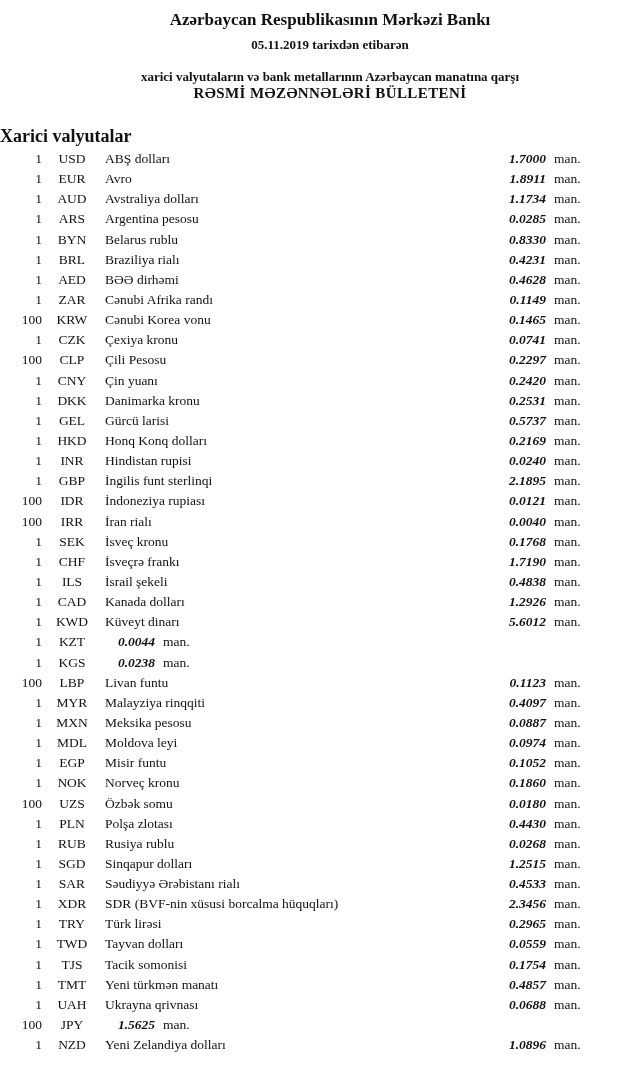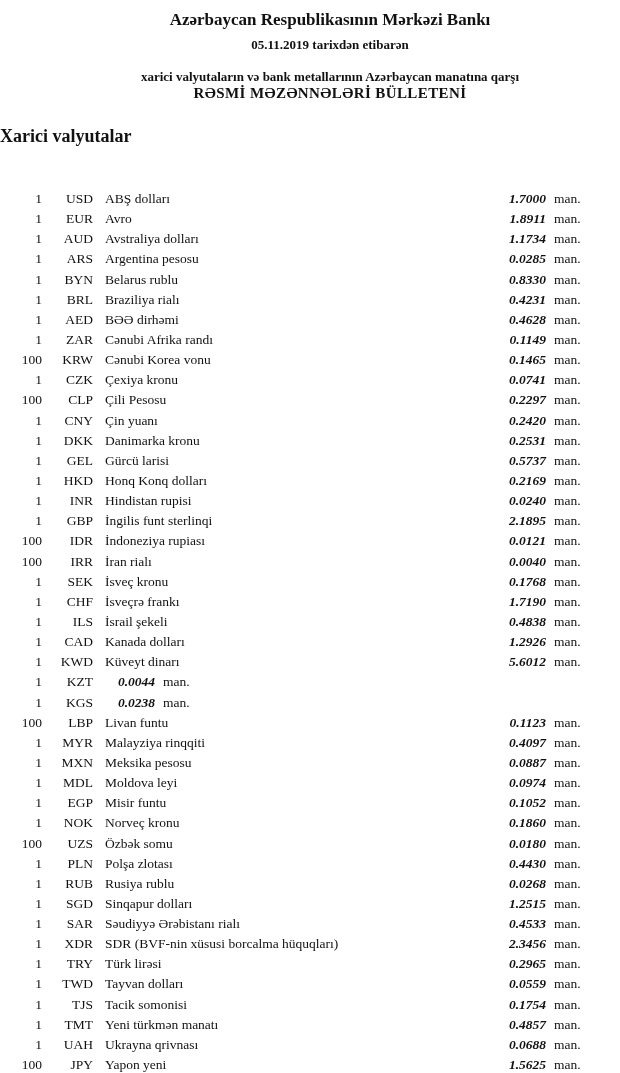--- a/index.html
+++ b/index.html
@@ -65,37 +65,36 @@
     box-sizing: border-box;
   }
   .col-qty {
     width: 28px;
     text-align: right;
     flex: 0 0 auto;
   }
   .col-code {
     width: 42px;
     margin-left: 9px;
-    text-align: right;
+    text-align: center;
     flex: 0 0 auto;
   }
   .col-name {
     flex: 1 1 auto;
     text-align: left;
     margin-left: 12px;
     white-space: nowrap;
     overflow: hidden;
   }
   .col-rate {
     width: 62px;
     text-align: right;
     font-weight: bold;
     font-style: italic;
     flex: 0 0 auto;
-    margin-top: 40px;
   }
   .col-unit {
     width: 34px;
     margin-left: 8px;
     text-align: left;
     flex: 0 0 auto;
   }
 </style>
 </head>
 <body>
@@ -449,21 +448,20 @@
     <span class="col-qty">1</span>
     <span class="col-code">UAH</span>
     <span class="col-name">Ukrayna qrivnası</span>
     <span class="col-rate">0.0688</span>
     <span class="col-unit">man.</span>
   </div>
 
   <div class="row">
     <span class="col-qty">100</span>
     <span class="col-code">JPY</span>
-    <span class="col-name">Yapon yeni</span>
     <span class="col-rate">1.5625</span>
     <span class="col-unit">man.</span>
   </div>
 
   <div class="row">
     <span class="col-qty">1</span>
     <span class="col-code">NZD</span>
     <span class="col-name">Yeni Zelandiya dolları</span>
     <span class="col-rate">1.0896</span>
     <span class="col-unit">man.</span>

